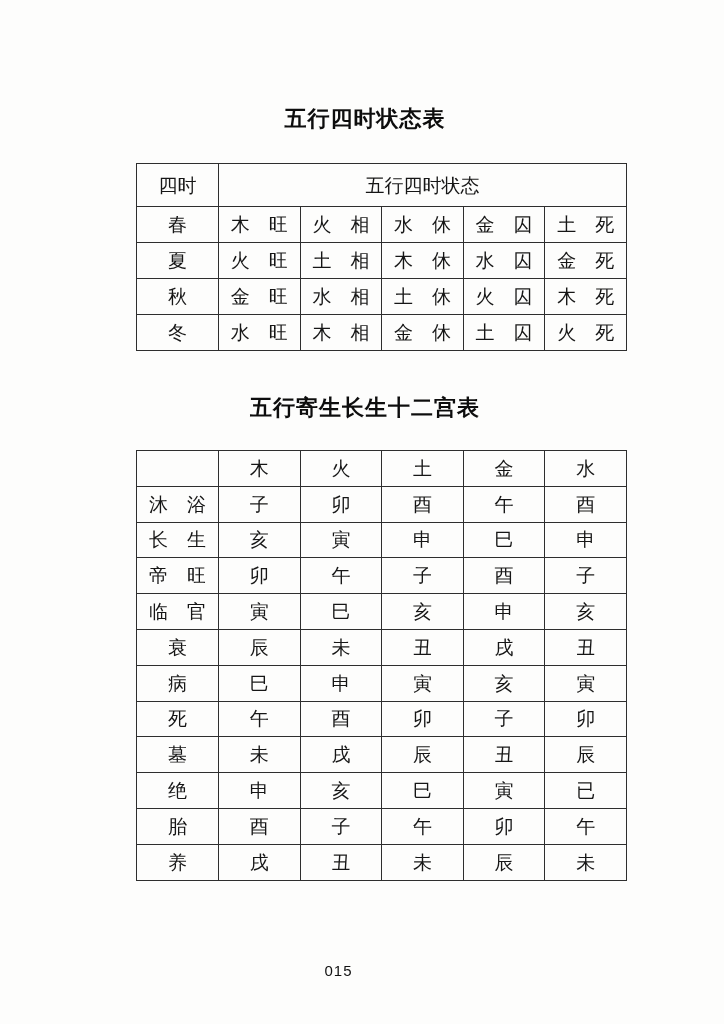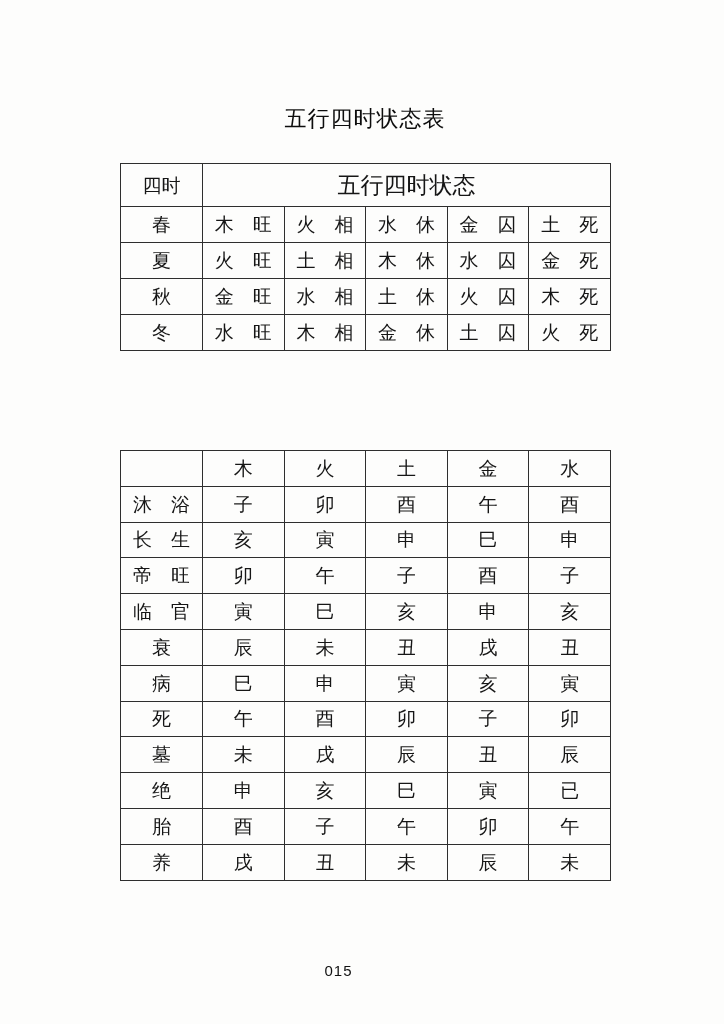--- a/index.html
+++ b/index.html
@@ -9,40 +9,40 @@
     font-family:"Liberation Serif","DejaVu Serif",serif;
   }
   .page {
     position:relative; width:724px; height:1024px;
     background:#fdfdfc; color:#141414; overflow:hidden;
   }
   .title {
     position:absolute; left:120px; width:490px; margin:0;
     text-align:center;
     font-family:"Liberation Sans","DejaVu Sans",sans-serif;
-    font-weight:400; font-size:22px; letter-spacing:1px; color:#0d0d0d;
+    font-weight:700; font-size:22px; letter-spacing:1px; color:#0d0d0d;
   }
   .title1 { top:104px; }
   .title2 { top:393px; }
   table.grid {
-    position:absolute; left:120px; width:490px;
+    position:absolute; left:136px; width:490px;
     border-collapse:collapse; table-layout:fixed;
     border:1.5px solid #262626;
     padding-left:28px;
   }
   table.grid td {
     border:1px solid #2e2e2e;
     text-align:center; vertical-align:middle;
     font-size:19px; line-height:1; padding:0; color:#161616;
     overflow:hidden; white-space:nowrap;
   }
   .t1 { top:163px; }
   .t1 tr.hdr  { height:43px; }
   .t1 tr.row  { height:36px; }
-  .t1 td.hdr-state { font-size:23px; }
+  .t1 td.hdr-state { font-size:19px; }
   .t2 { top:450px; }
   .t2 tr { height:35.8px; }
   .pagenum {
     position:absolute; top:962px; left:0; width:677px;
     text-align:center;
     font-family:"Liberation Sans","DejaVu Sans",sans-serif;
     font-size:15px; letter-spacing:1px; color:#111;
   }
 </style>
 </head>
@@ -94,20 +94,21 @@
         <td>冬</td>
         <td>水　旺</td>
         <td>木　相</td>
         <td>金　休</td>
         <td>土　囚</td>
         <td>火　死</td>
       </tr>
     </tbody>
   </table>
 
+  <h1 class="title title2">五行寄生长生十二宫表</h1>
 
   <table class="grid t2">
     <colgroup>
       <col style="width:82px">
         <col style="width:81.6px">
         <col style="width:81.6px">
       <col style="width:81.6px">
         <col style="width:81.6px">
         <col style="width:81.6px">
     </colgroup>

